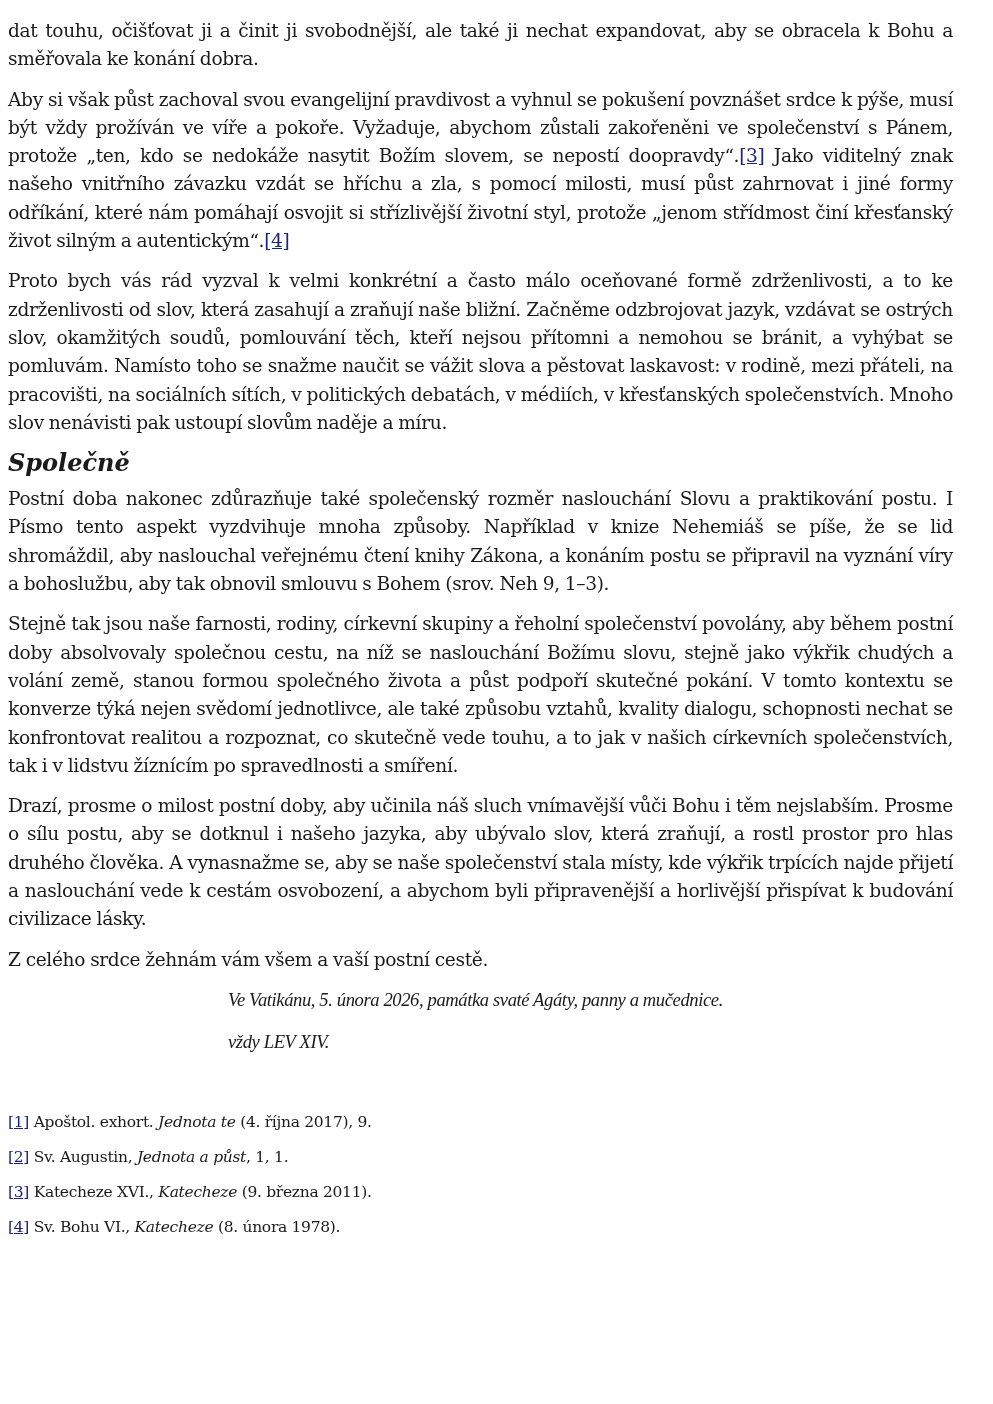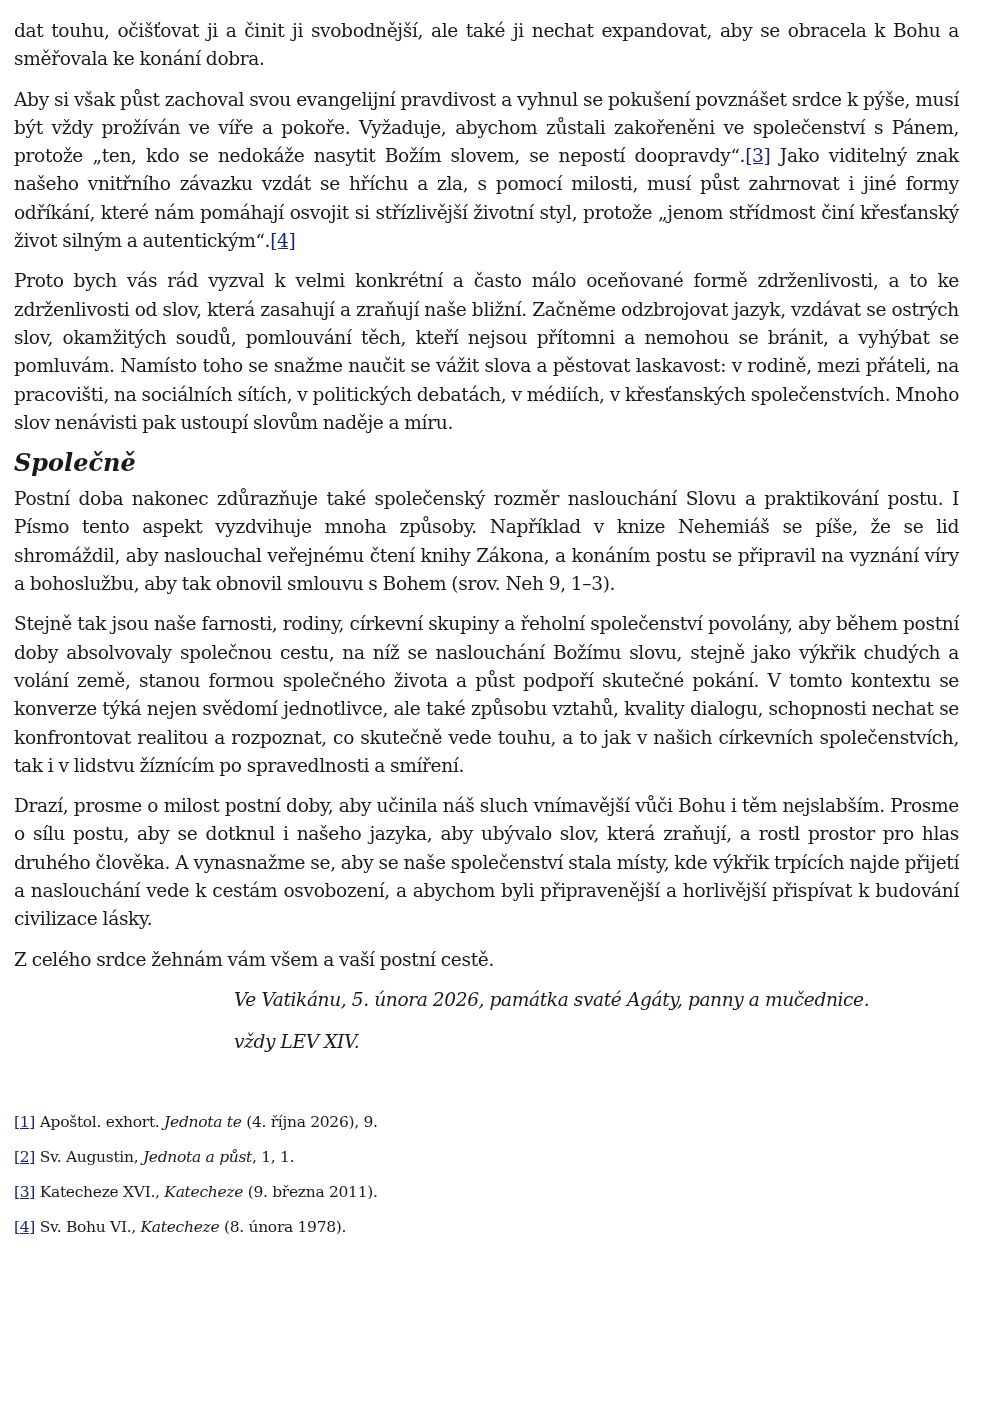--- a/index.html
+++ b/index.html
@@ -1,21 +1,21 @@
 <!DOCTYPE html>
 <html><head>
   <meta charset="utf-8">
   <style>
     html, body { margin: 0; padding: 0; background: #ffffff; }
     body {
       width: 993px; height: 1404px; overflow: hidden;
       font-family: "DejaVu Serif", "Liberation Serif", serif;
       color: #1a1a1a;
     }
-    .page { position: relative; padding: 17px 24px 0 14px; width: 945px; }
+    .page { position: relative; padding: 17px 24px 0 8px; width: 945px; }
     p.body {
       margin: 0 0 12px 0;
       font-size: 18.6px;
       line-height: 28.3px;
       text-align: justify;
       hyphens: manual;
       letter-spacing: -0.35px;
       word-spacing: -0.5px;
     }
     h3.section {
@@ -29,21 +29,21 @@
       color: #1a237e;
       text-decoration: underline;
     }
     .signature {
       margin: 0 0 0 220px;
       font-size: 18.6px;
       line-height: 28px;
       font-style: italic;
       letter-spacing: -0.4px;
     }
-    .signature p { margin: 0 0 14px 0; }
+    .signature p { margin: 0 0 14px 0; font-family: Liberation Serif, serif; }
     .footnotes { margin-top: 54px; }
     .footnotes p {
       margin: 0 0 11px 0;
       font-size: 15.5px;
       line-height: 24px;
       letter-spacing: -0.3px;
     }
     .footnotes em { font-style: italic; }
   </style>
 </head>
@@ -69,19 +69,19 @@
   <p class="body">Stejně tak jsou naše farnosti, rodiny, církevní skupiny a řeholní společenství povolány, aby během postní doby absolvovaly společnou cestu, na níž se naslouchání Božímu slovu, stejně jako výkřik chudých a volání země, stanou formou společného života a půst podpoří skutečné pokání. V tomto kontextu se konverze týká nejen svědomí jednotlivce, ale také způsobu vztahů, kvality dialogu, schopnosti nechat se konfrontovat realitou a rozpoznat, co skutečně vede touhu, a to jak v našich církevních společenstvích, tak i v lidstvu žíznícím po spravedlnosti a smíření.</p>
   <p class="body">Drazí, prosme o milost postní doby, aby učinila náš sluch vnímavější vůči Bohu i těm nejslabším. Prosme o sílu postu, aby se dotknul i našeho jazyka, aby ubývalo slov, která zraňují, a rostl prostor pro hlas druhého člověka. A vynasnažme se, aby se naše společenství stala místy, kde výkřik trpících najde přijetí a naslouchání vede k cestám osvobození, a abychom byli připravenější a horlivější přispívat k budování civilizace lásky.</p>
   <p class="body">Z celého srdce žehnám vám všem a vaší postní cestě.</p>
 
   <div class="signature">
     <p>Ve Vatikánu, 5. února 2026, památka svaté Agáty, panny a mučednice.</p>
     <p>vždy LEV XIV.</p>
   </div>
 
   <div class="footnotes">
-    <p id="fn1"><a class="fnref" href="#">[1]</a><span> Apoštol. exhort. </span><em>Jednota te</em><span> (4. října 2026), 9.</span></p>
+    <p id="fn1"><a class="fnref" href="#">[1]</a><span> Apoštol. exhort. </span><em>Jednota te</em><span> (4. října 2017), 9.</span></p>
     <p id="fn2"><a class="fnref" href="#">[2]</a><span> Sv. Augustin, </span><em>Jednota a půst</em><span>, 1, 1.</span></p>
     <p id="fn3"><a class="fnref" href="#">[3]</a><span> Katecheze XVI., </span><em>Katecheze</em><span> (9. března 2011).</span></p>
     <p id="fn4"><a class="fnref" href="#">[4]</a><span> Sv. Bohu VI., </span><em>Katecheze</em><span> (8. února 1978).</span></p>
   </div>
 
 </div>
 
 </body></html>

